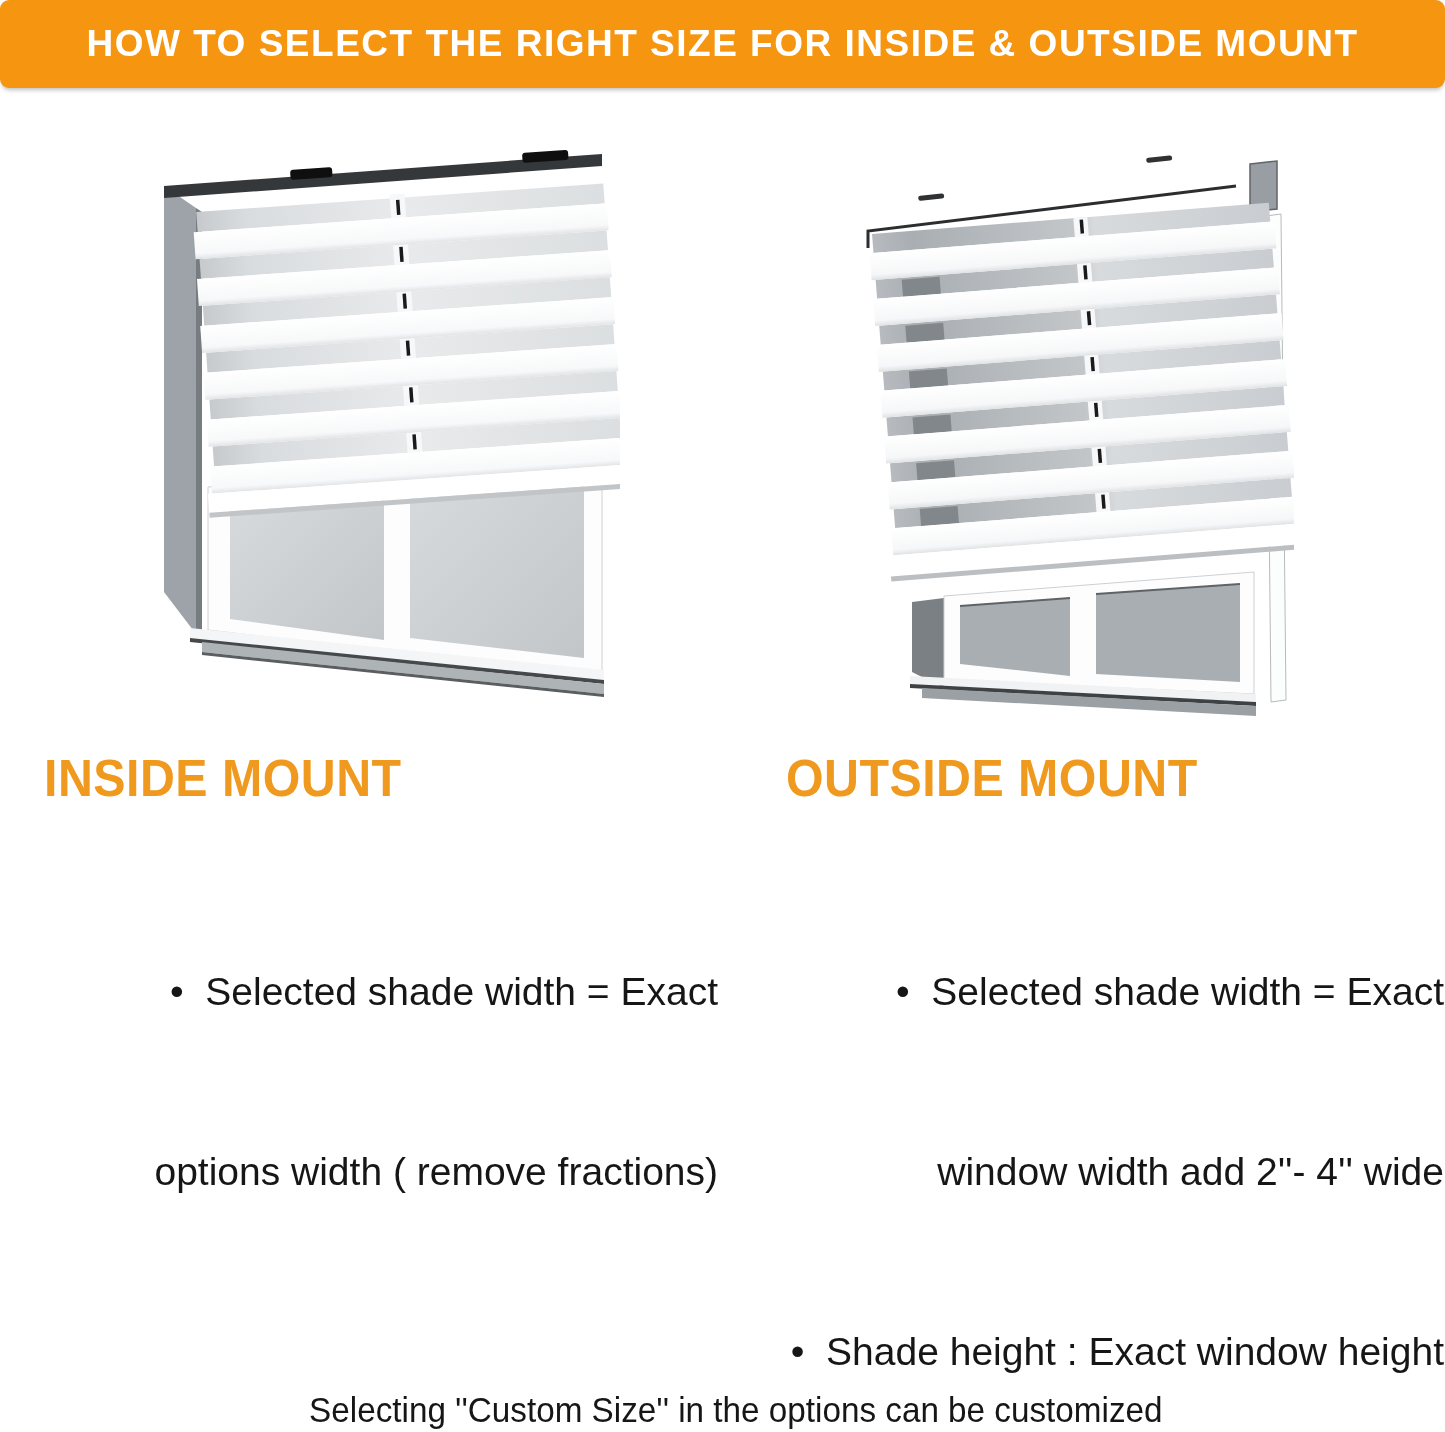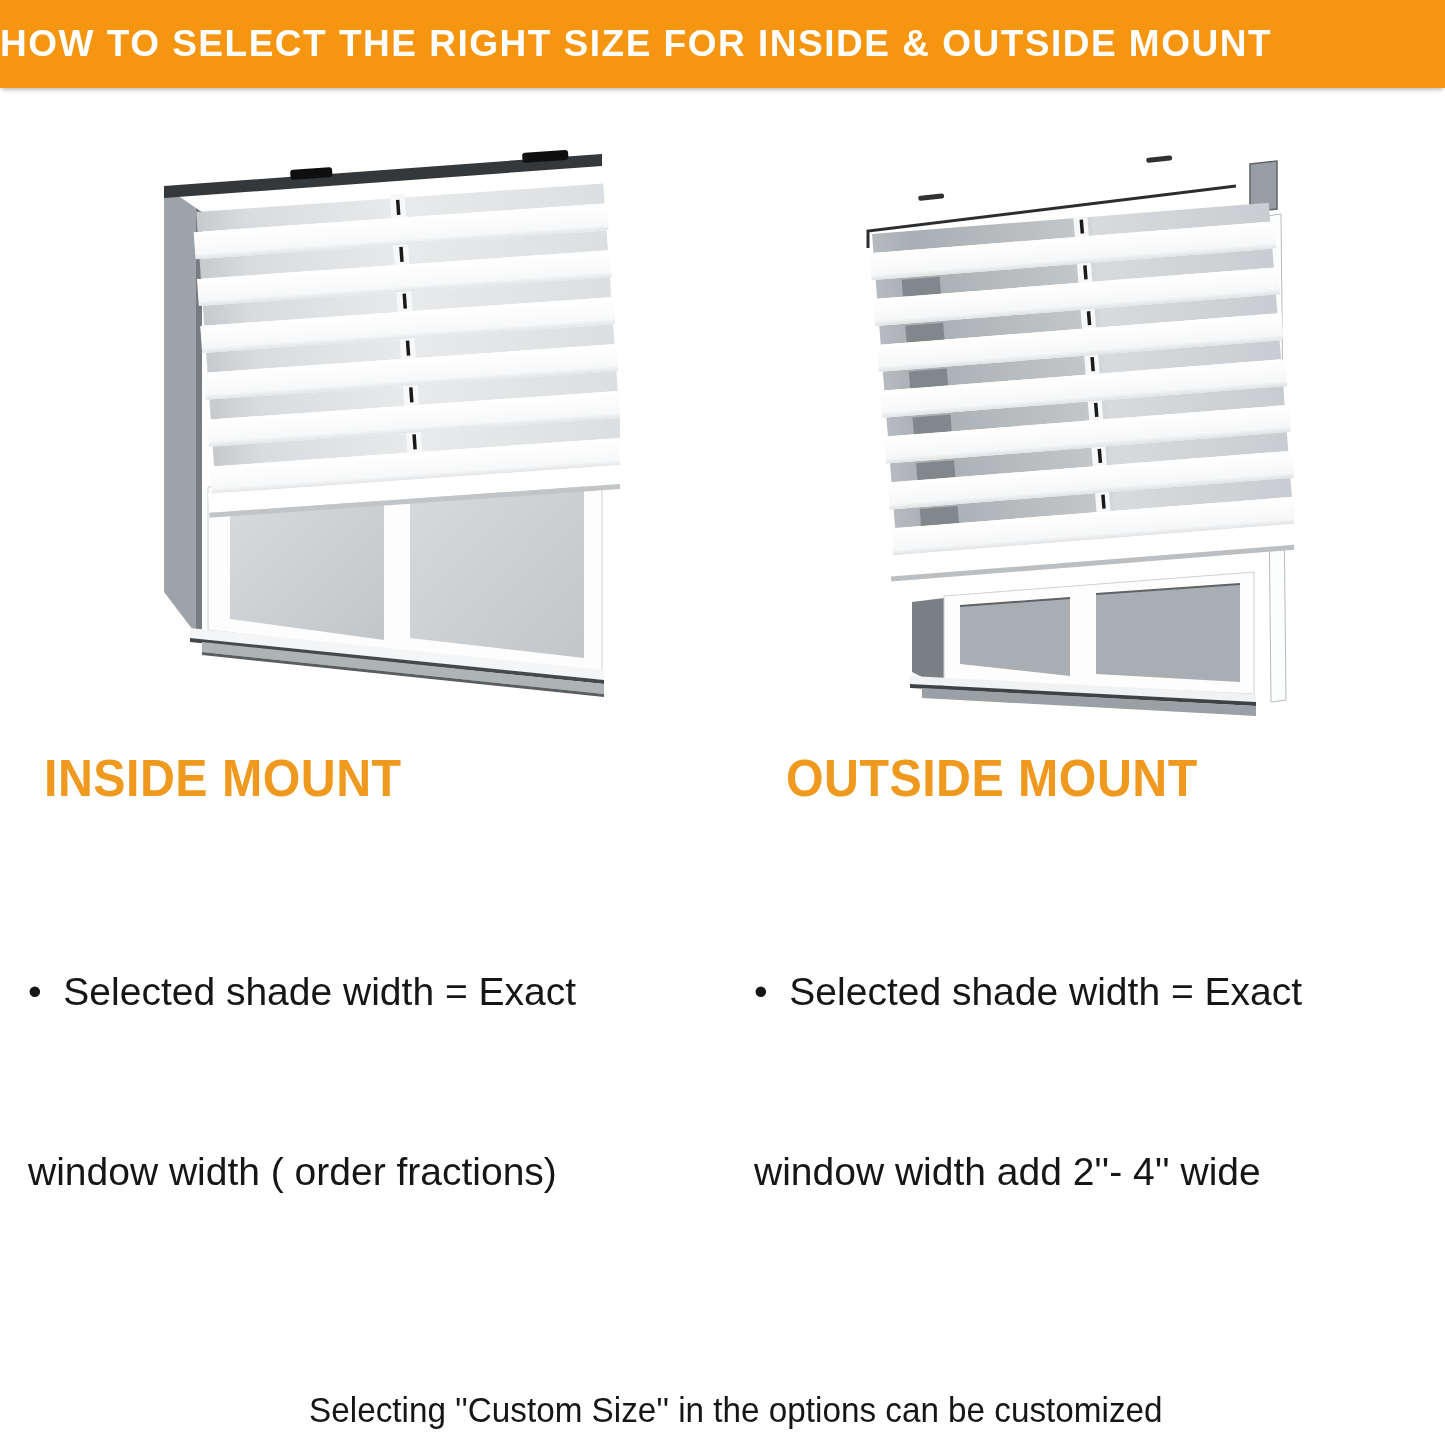--- a/index.html
+++ b/index.html
@@ -4,22 +4,23 @@
 <style>
   html,body{margin:0;padding:0;background:#ffffff;}
   .page{
     position:relative;width:1445px;height:1432px;overflow:hidden;
     background:var(--page_bg,#ffffff);
     font-family:"Liberation Sans","DejaVu Sans",sans-serif;
   }
   .banner{
     position:absolute;left:0;top:0;width:100%;height:88px;
     background:var(--banner_bg,#F6950F);
-    display:flex;align-items:center;justify-content:flex-start;
+    display:flex;align-items:center;justify-content:center;
     box-shadow:0 4px 4px -2px rgba(0,0,0,.25);
+    border-radius:9px;
   }
   .banner h1{
     margin:0;color:var(--banner_text,#fff);
     font-size:37px;font-weight:bold;letter-spacing:1.5px;white-space:nowrap;
   }
   figure.illus{position:absolute;margin:0;padding:0;}
   .illus-left{left:150px;top:140px;width:470px;height:565px;}
   .illus-right{left:852px;top:138px;width:442px;height:595px;}
   .col-heading{
     position:absolute;margin:0;color:var(--heading_orange,#F0991F);
@@ -27,21 +28,21 @@
     transform:scaleX(.93);transform-origin:left top;
   }
   .heading-inside{left:44px;top:748px;}
   .heading-outside{left:786px;top:748px;}
   .bullets{
     position:absolute;top:842px;font-size:39px;line-height:60px;
     color:var(--body_text,#161616);white-space:pre-wrap;
   }
   .bullets-inside{left:28px;width:690px;}
   .bullets-outside{left:754px;width:690px;}
-  .bullets .line{height:60px;}
+  .bullets .line{height:60px;text-align:right;}
   .footer-note{
     position:absolute;left:0;top:1390px;width:100%;text-align:center;
     font-size:35px;color:var(--body_text,#161616);white-space:nowrap;
     transform:scaleX(.95) translateX(14px);
   }
 </style>
 </head>
 <body>
 
 <div class="page">
@@ -186,31 +187,32 @@
         <rect x="12" y="439" width="416" height="5" fill="#bcbfc2"></rect>
       </g>
     </svg>
   </figure>
 
   <h2 class="col-heading heading-inside">INSIDE MOUNT</h2>
   <h2 class="col-heading heading-outside">OUTSIDE MOUNT</h2>
 
   <div class="bullets bullets-inside">
     <div class="line">•  Selected shade width = Exact</div>
-    <div class="line">window width ( order fractions)</div>
+    <div class="line">options width ( remove fractions)</div>
     
     
     
     
     
   </div>
 
   <div class="bullets bullets-outside">
     <div class="line">•  Selected shade width = Exact</div>
     <div class="line">window width add 2''- 4'' wide</div>
+    <div class="line">•  Shade height : Exact window height</div>
     
     
     
   </div>
 
   <div class="footer-note">Selecting ''Custom Size'' in the options can be customized</div>
 
 </div>
 
 </body></html>

